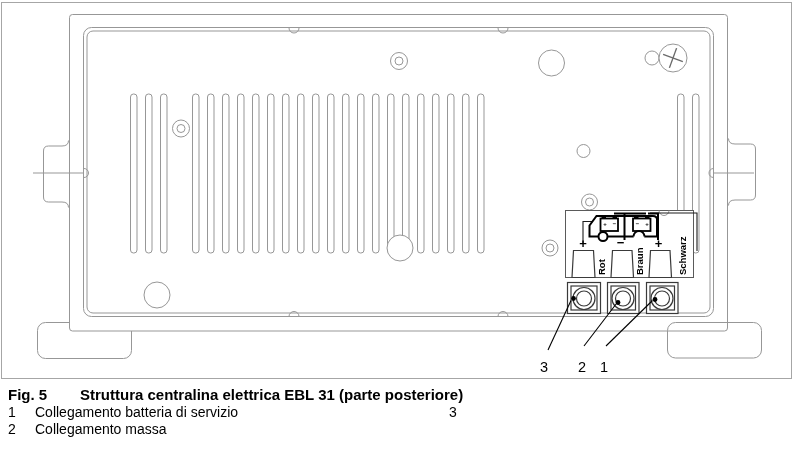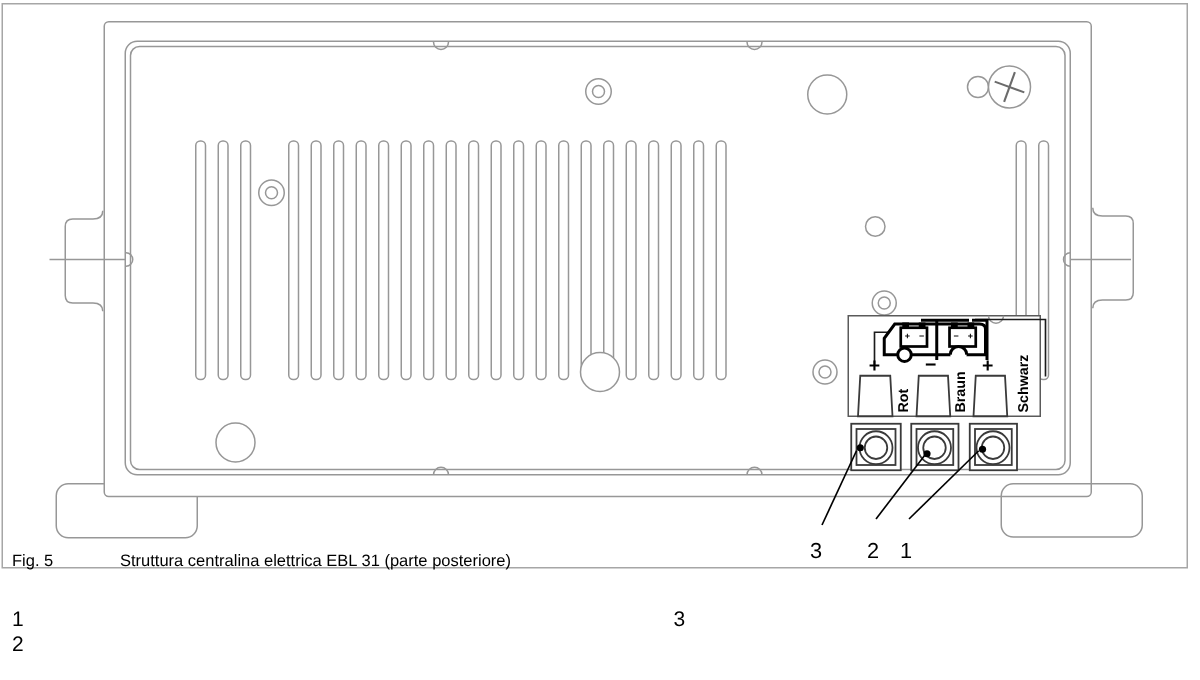--- a/index.html
+++ b/index.html
@@ -1,19 +1,19 @@
 <!DOCTYPE html>
 <html><head>
 <meta charset="utf-8">
 <style>
   html,body{margin:0;padding:0;background:#fff;}
   #stage{position:relative;width:800px;height:453px;background:#fff;overflow:hidden;
          font-family:"Liberation Sans",sans-serif;color:#000;}
   #diagram{position:absolute;left:0;top:0;}
-  .caption{position:absolute;left:8px;top:368px;font-size:11px;color:#000;white-space:nowrap;}
+  .caption{position:absolute;left:8px;top:386px;font-size:15px;color:#000;white-space:nowrap;font-weight:bold;}
   .caption .cap-label{display:inline-block;width:72px;}
   .legend{position:absolute;font-size:14px;line-height:16.5px;color:#000;}
   .legend-left{left:8px;top:404px;}
   .legend-right{left:449px;top:404px;}
   .legend .row{display:flex;white-space:nowrap;}
   .legend .num{display:inline-block;width:27px;flex:0 0 auto;}
   .legend-right .num{width:28px;}
   svg text{font-family:"Liberation Sans",sans-serif;}
 </style>
 </head>
@@ -196,23 +196,25 @@
     </g>
   </svg>
 
   <div class="caption">
     <span class="cap-label">Fig. 5</span><span>Struttura centralina elettrica EBL 31 (parte posteriore)</span>
   </div>
 
   <div class="legend legend-left">
     <div class="row">
       <span class="num">1</span>
+      <span>Collegamento batteria di servizio</span>
     </div>
     <div class="row">
       <span class="num">2</span>
+      <span>Collegamento massa</span>
     </div>
   </div>
   <div class="legend legend-right">
     <div class="row">
       <span class="num">3</span>
     </div>
   </div>
 
 </div>
 

